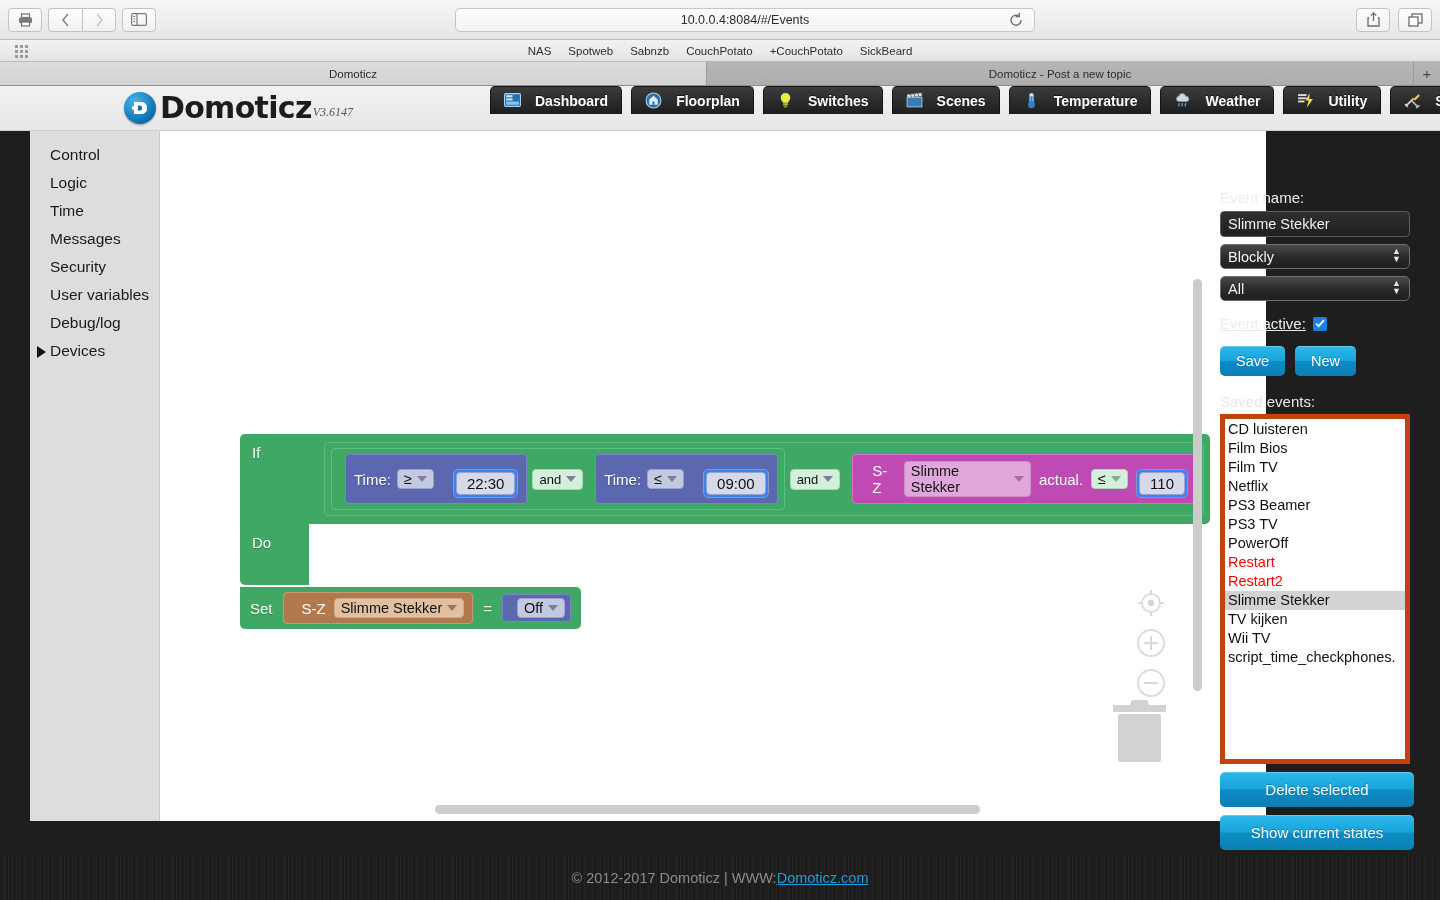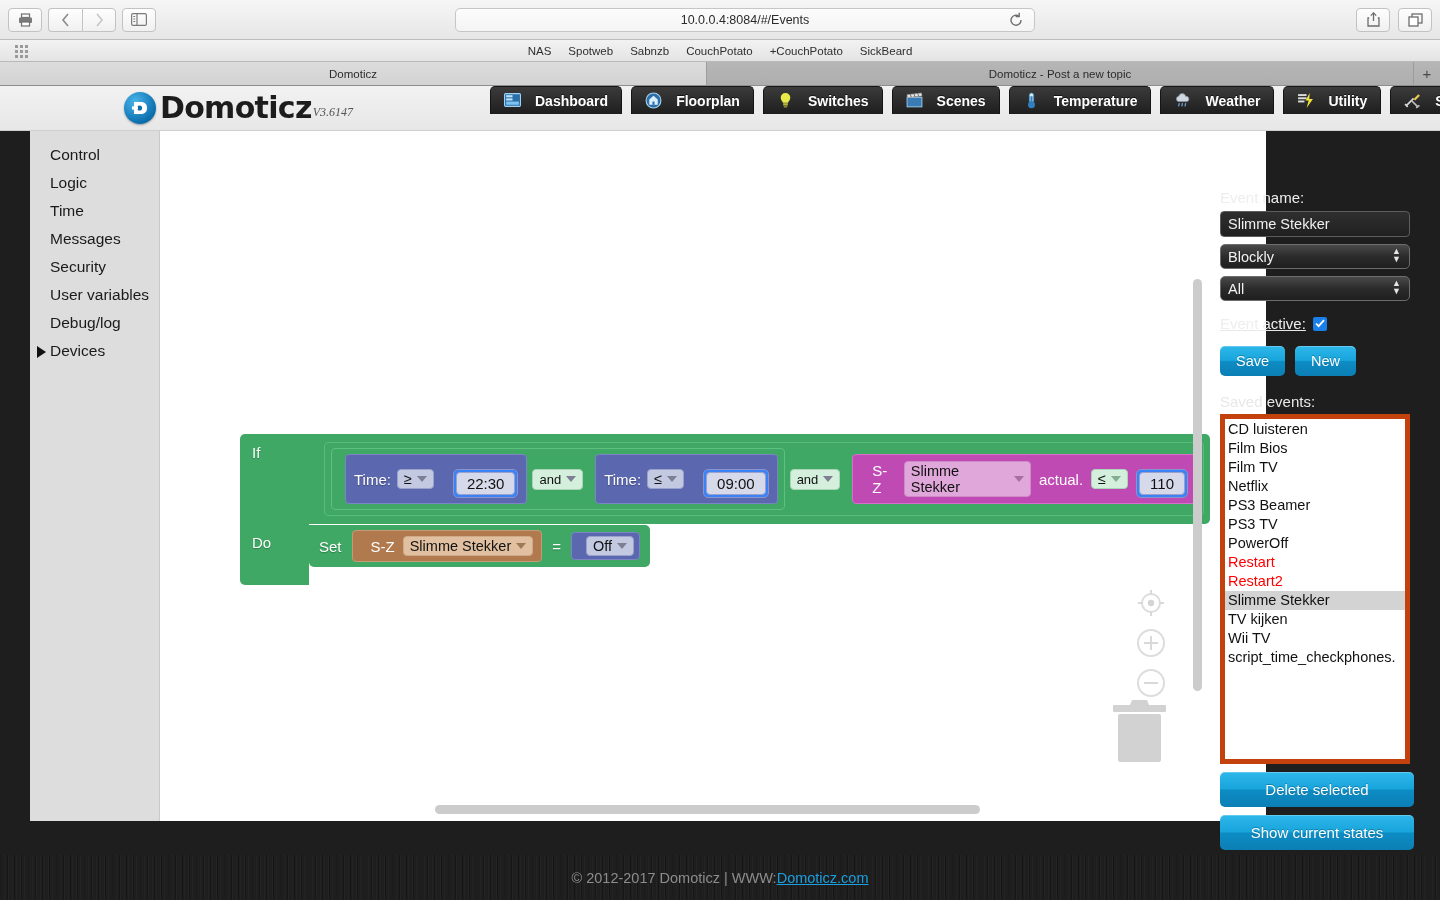--- a/index.html
+++ b/index.html
@@ -287,21 +287,21 @@
   }
   .and-chip {
     display: inline-flex; align-items: center; gap: 5px;
     background: #d4efdc; border: 1px solid #aad5b8;
     border-radius: 4px; padding: 2px 6px;
     color: #111; font-size: 13px;
     margin: 0 5px;
   }
 
   
-  .do-section { display: flex; margin-top: -1px; }
+  .do-section { display: flex; margin-top: -1px; flex-direction: column; }
   .do-label-col { width: 69px; background: #3ea864; border-radius: 0 0 0 5px; position: relative; height: 62px;}
   .do-body {
     background: #3ea864; border-radius: 0 5px 5px 5px;
     padding: 6px 10px 6px 10px;
     display: flex; align-items: center; gap: 10px;
     height: 42px; align-self: flex-start;
     margin-top: 2px;
   }
 
   

